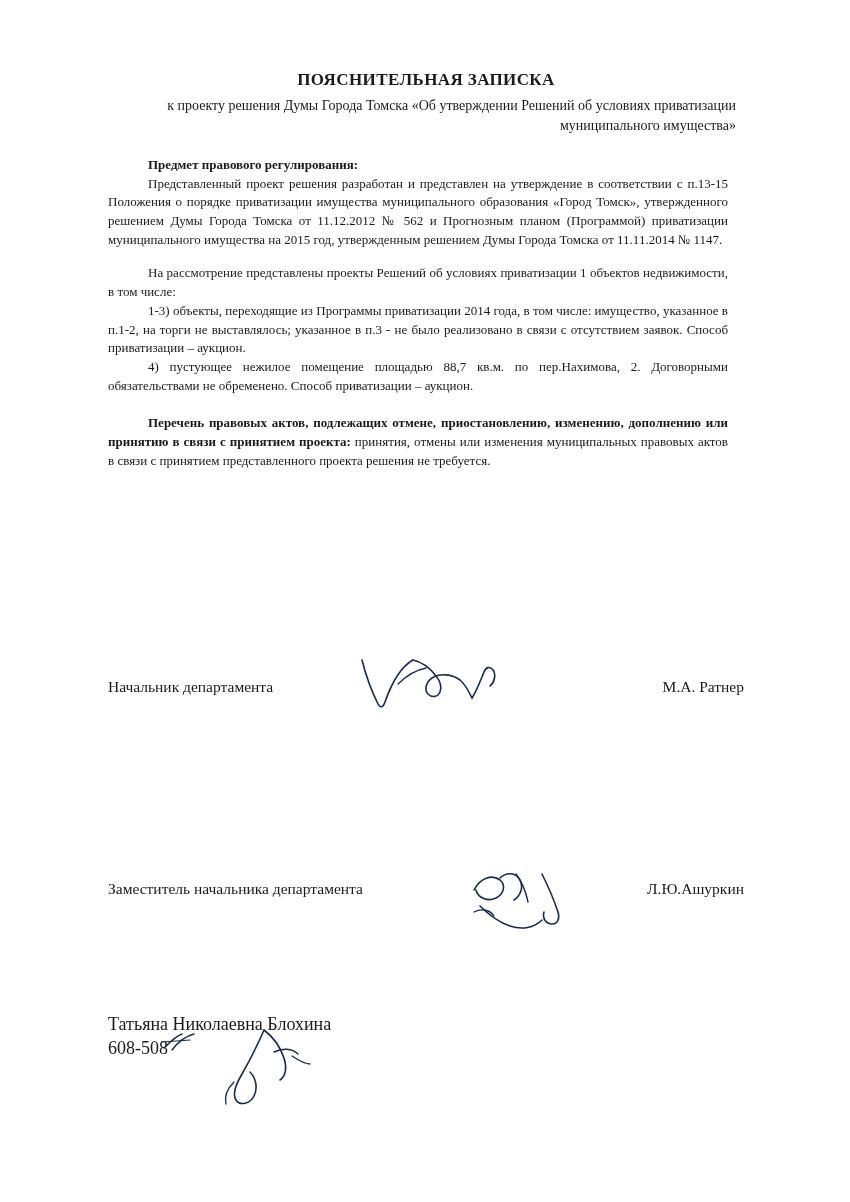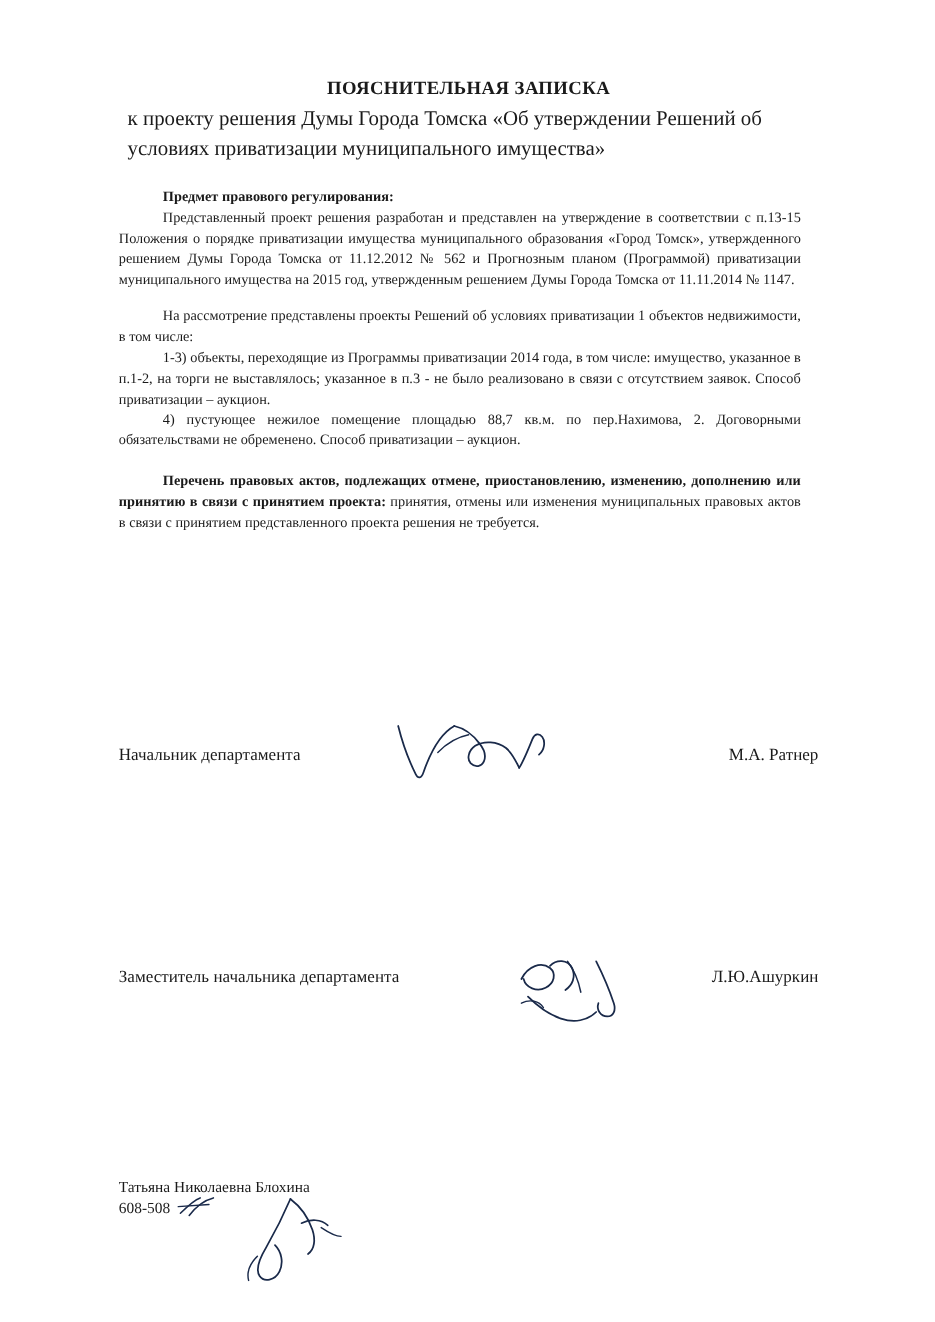--- a/index.html
+++ b/index.html
@@ -29,22 +29,22 @@
     width: 636px;
   }
   .doc-title {
     text-align: center;
     font-weight: bold;
     font-size: 17px;
     letter-spacing: 0.4px;
     margin: 0 0 6px 0;
   }
   .doc-subtitle {
-    text-align: left;
-    font-size: 19px;
+    text-align: right;
+    font-size: 14px;
     line-height: 1.42;
     margin: 0 0 20px 0;
     padding: 0 8px;
   }
   p.para {
     margin: 0 16px 0 0;
     font-size: 13px;
     line-height: 1.45;
     text-align: justify;
     text-indent: 40px;
@@ -78,22 +78,22 @@
     top: 0;
     white-space: nowrap;
   }
   .sig-mark {
     position: absolute;
     pointer-events: none;
   }
   .footer-block {
     position: absolute;
     left: 108px;
-    top: 1072px;
-    font-size: 14px;
+    top: 1012px;
+    font-size: 18px;
     line-height: 1.35;
   }
   .footer-line2 {
     position: relative;
   }
   svg.ink {
     display: block;
   }
 </style>
 </head>

